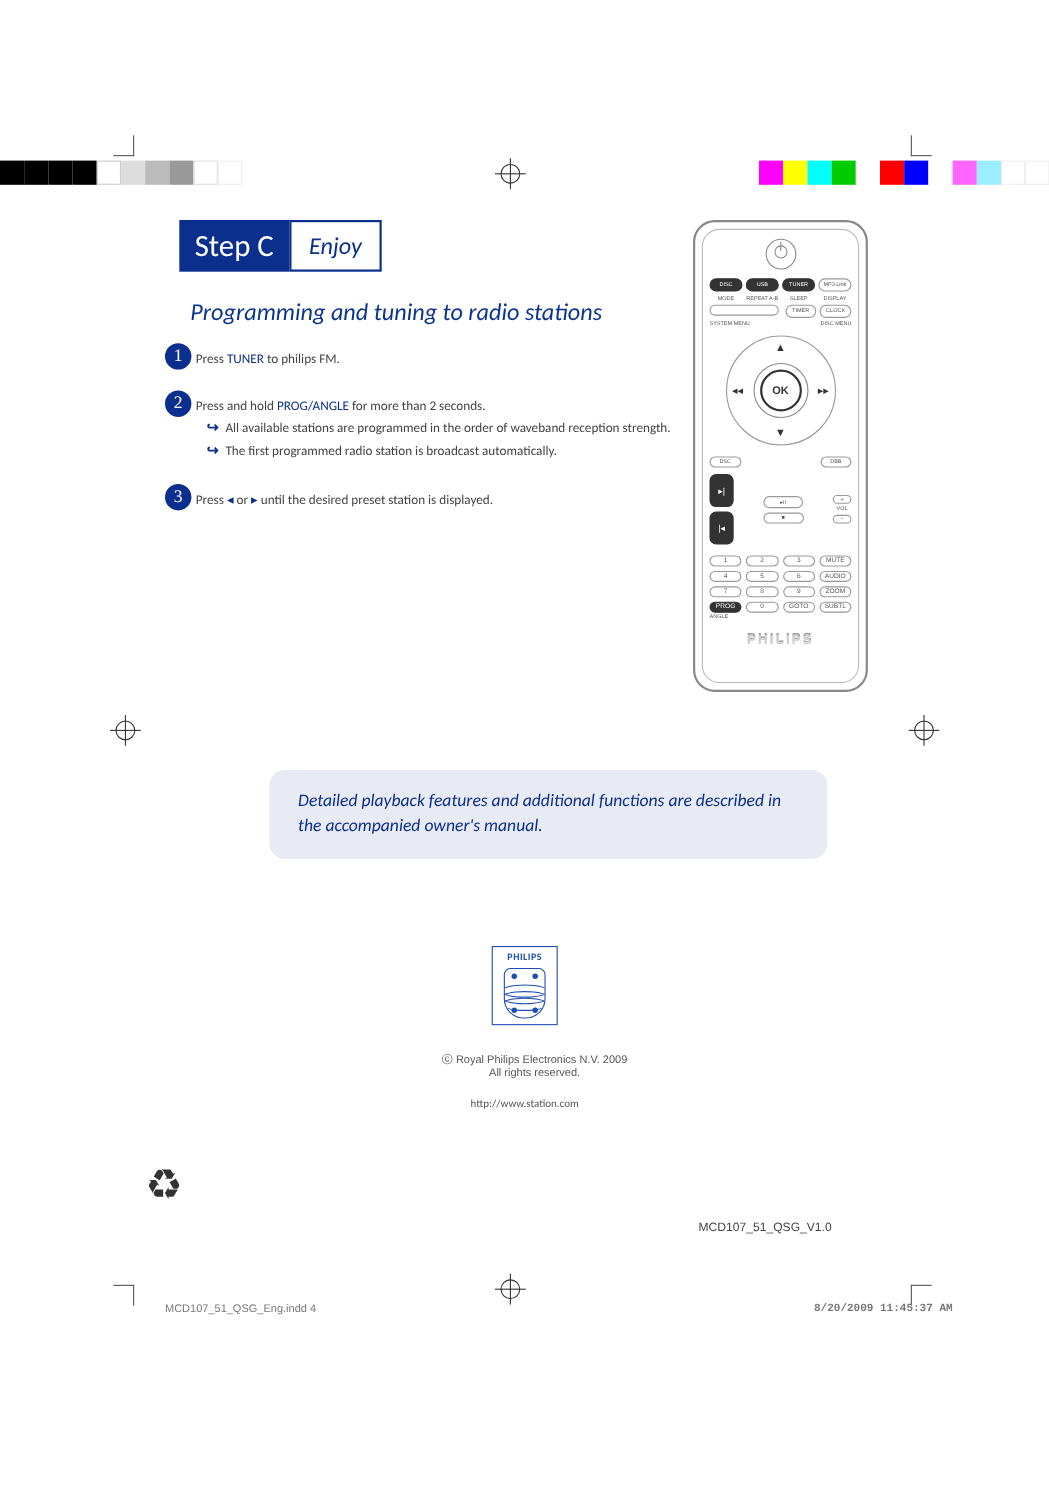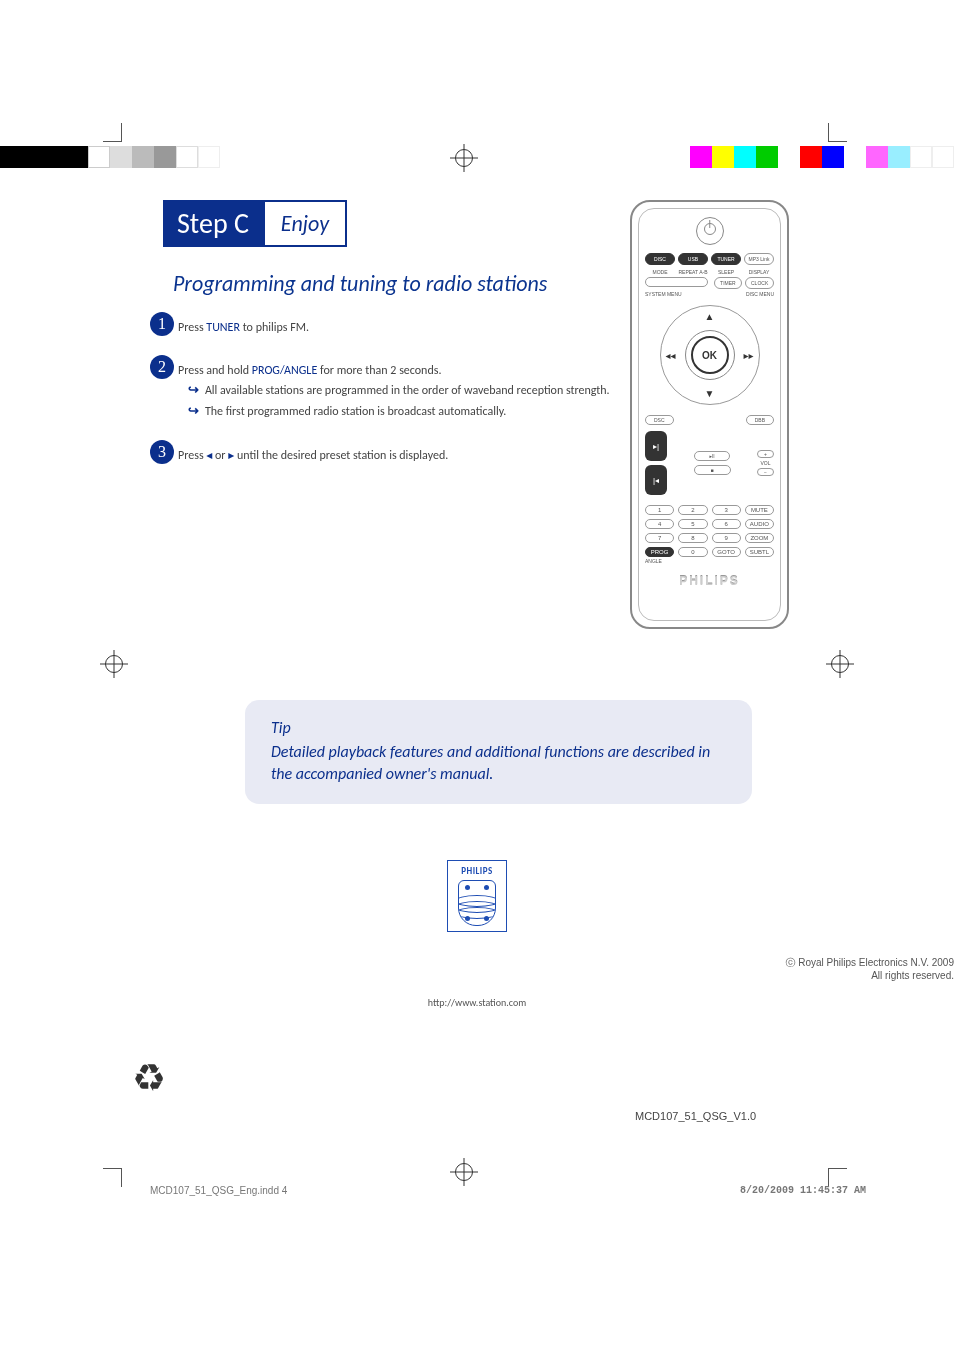--- a/index.html
+++ b/index.html
@@ -255,21 +255,21 @@
   .wave {
     position:absolute; left:-4px; right:-4px; height:10px;
     border:1.5px solid #1e4db3; border-radius:50%;
   }
 
   .copyright {
     position: absolute;
     top: 956px;
     left: 0;
     right: 0;
-    text-align: right;
+    text-align: center;
     font-size: 10px;
     color: #555;
     font-family: "Gill Sans", sans-serif;
     margin-left: 18px;
   }
   .url {
     position: absolute;
     top: 996px;
     left: 0;
     right: 0;
@@ -497,21 +497,20 @@
       <div class="nbtn">GOTO</div>
       <div class="nbtn">SUBTL</div>
     </div>
     <div class="tiny" style="text-align:left; margin-top:1px;">ANGLE</div>
 
     <div class="brand">PHILIPS</div>
   </div>
 </div>
 
 <div class="tip-box">
-  <div class="tip-title">Tip</div>
   <div class="tip-body">Detailed playback features and additional functions are described in the accompanied owner's manual.</div>
 </div>
 
 <div class="logo-box">
   <div class="logo-word">PHILIPS</div>
   <div class="logo-shield">
     <div style="position:absolute;top:4px;left:6px;width:5px;height:5px;background:#1e4db3;border-radius:50%"></div>
     <div style="position:absolute;top:4px;right:6px;width:5px;height:5px;background:#1e4db3;border-radius:50%"></div>
     <div class="wave" style="top:14px"></div>
     <div class="wave" style="top:20px"></div>

